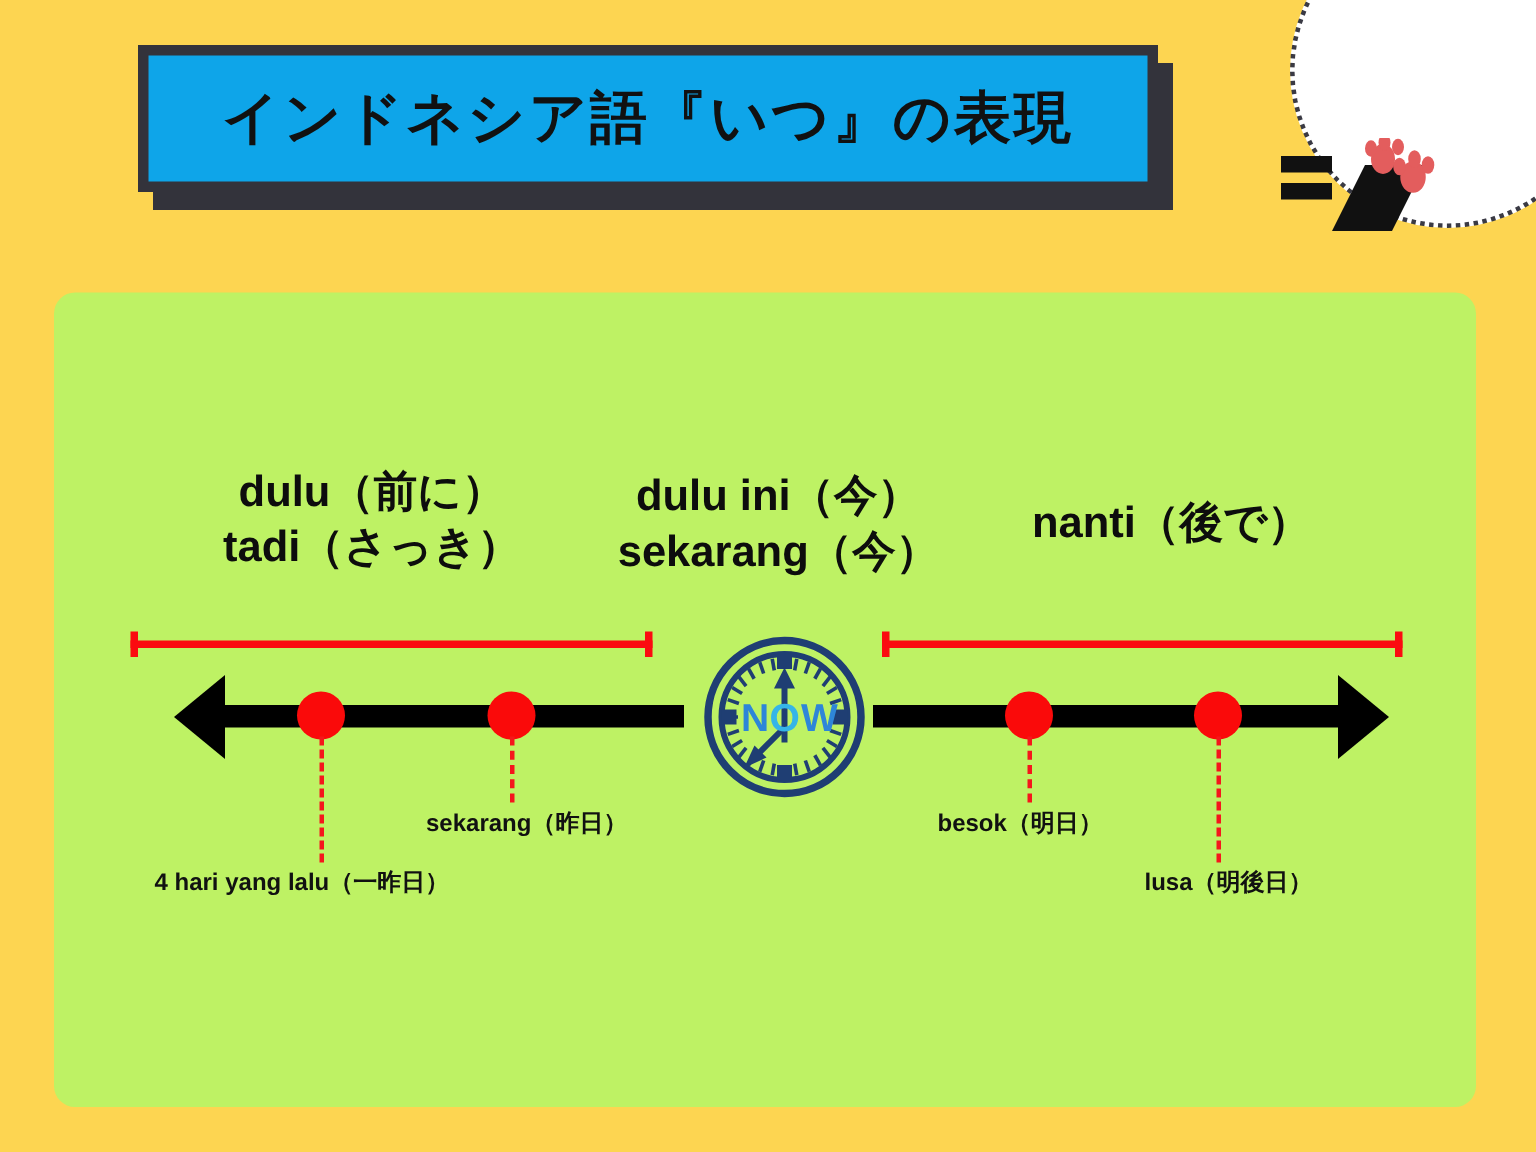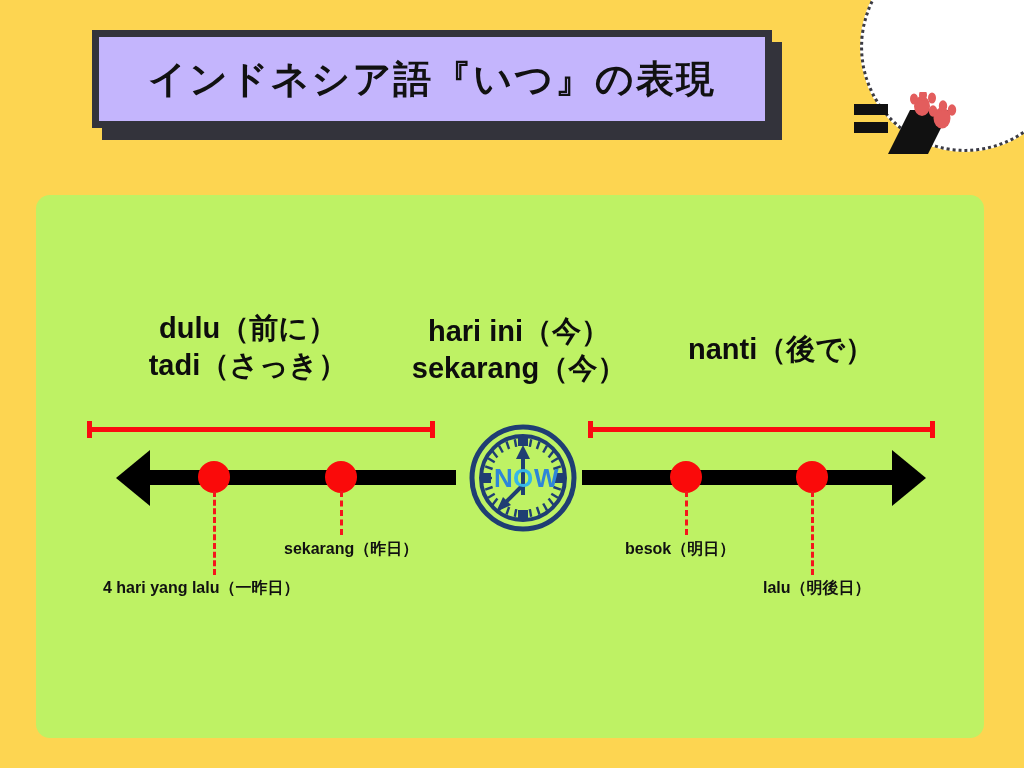--- a/index.html
+++ b/index.html
@@ -51,21 +51,21 @@
     height: 98px;
     background: #33333B;
     box-sizing: border-box;
   }
   #title-box {
     position: absolute;
     left: 0;
     top: 0;
     width: 680px;
     height: 98px;
-    background: #c4b5fd;
+    background: #0ea5e9;
     border: 7px solid #33333B;
     box-sizing: border-box;
     display: flex;
     align-items: center;
     justify-content: center;
     z-index: 2;
   }
   #title-text {
     font-size: 38px;
     font-weight: bold;
@@ -258,21 +258,21 @@
 </div>
 
 <div id="content-card">
   <div id="diagram">
 
     <div class="phase-label" id="label-past">
       <span class="row">dulu（前に）</span>
       <span class="row">tadi（さっき）</span>
     </div>
     <div class="phase-label" id="label-now">
-      <span class="row">hari ini（今）</span>
+      <span class="row">dulu ini（今）</span>
       <span class="row">sekarang（今）</span>
     </div>
     <div class="phase-label" id="label-future">
       <span class="row">nanti（後で）</span>
     </div>
 
     <div class="range-bracket" id="bracket-past">
       <div class="cap left"></div>
       <div class="bar"></div>
       <div class="cap right"></div>
@@ -294,21 +294,21 @@
     <div class="point-dot" id="dot-lusa"></div>
 
     <div class="leader" id="leader-2hari"></div>
     <div class="leader" id="leader-kemarin"></div>
     <div class="leader" id="leader-besok"></div>
     <div class="leader" id="leader-lusa"></div>
 
     <div class="point-caption" id="caption-2hari">4 hari yang lalu（一昨日）</div>
     <div class="point-caption" id="caption-kemarin">sekarang（昨日）</div>
     <div class="point-caption" id="caption-besok">besok（明日）</div>
-    <div class="point-caption" id="caption-lusa">lalu（明後日）</div>
+    <div class="point-caption" id="caption-lusa">lusa（明後日）</div>
 
     <svg id="now-compass" viewBox="0 0 110 110">
       <circle cx="55" cy="55" r="51" fill="none" stroke="#1F3E73" stroke-width="5"></circle>
       <circle cx="55" cy="55" r="42" fill="none" stroke="#1F3E73" stroke-width="4"></circle>
       <g stroke="#1F3E73" stroke-width="2.4">
         <line x1="55" y1="15" x2="55" y2="23"></line>
           <line x1="71.5" y1="18.5" x2="68.9" y2="26"></line>
         <line x1="85.4" y1="28.2" x2="80.6" y2="34.4"></line>
           <line x1="92.8" y1="43.4" x2="85.4" y2="46"></line>
         <line x1="92.8" y1="66.6" x2="85.4" y2="64"></line>

